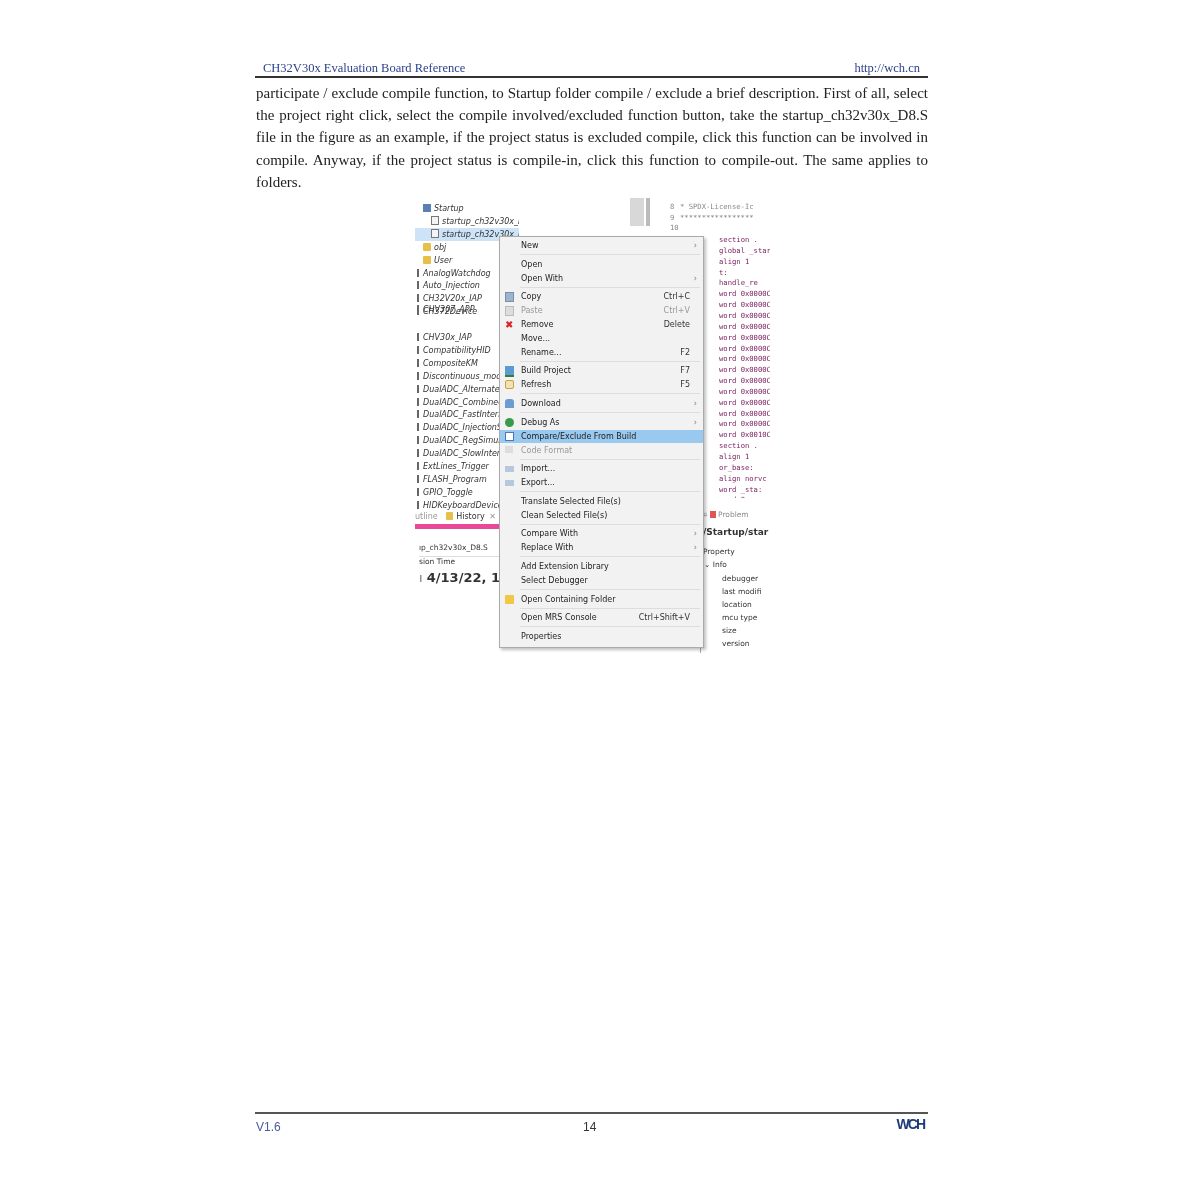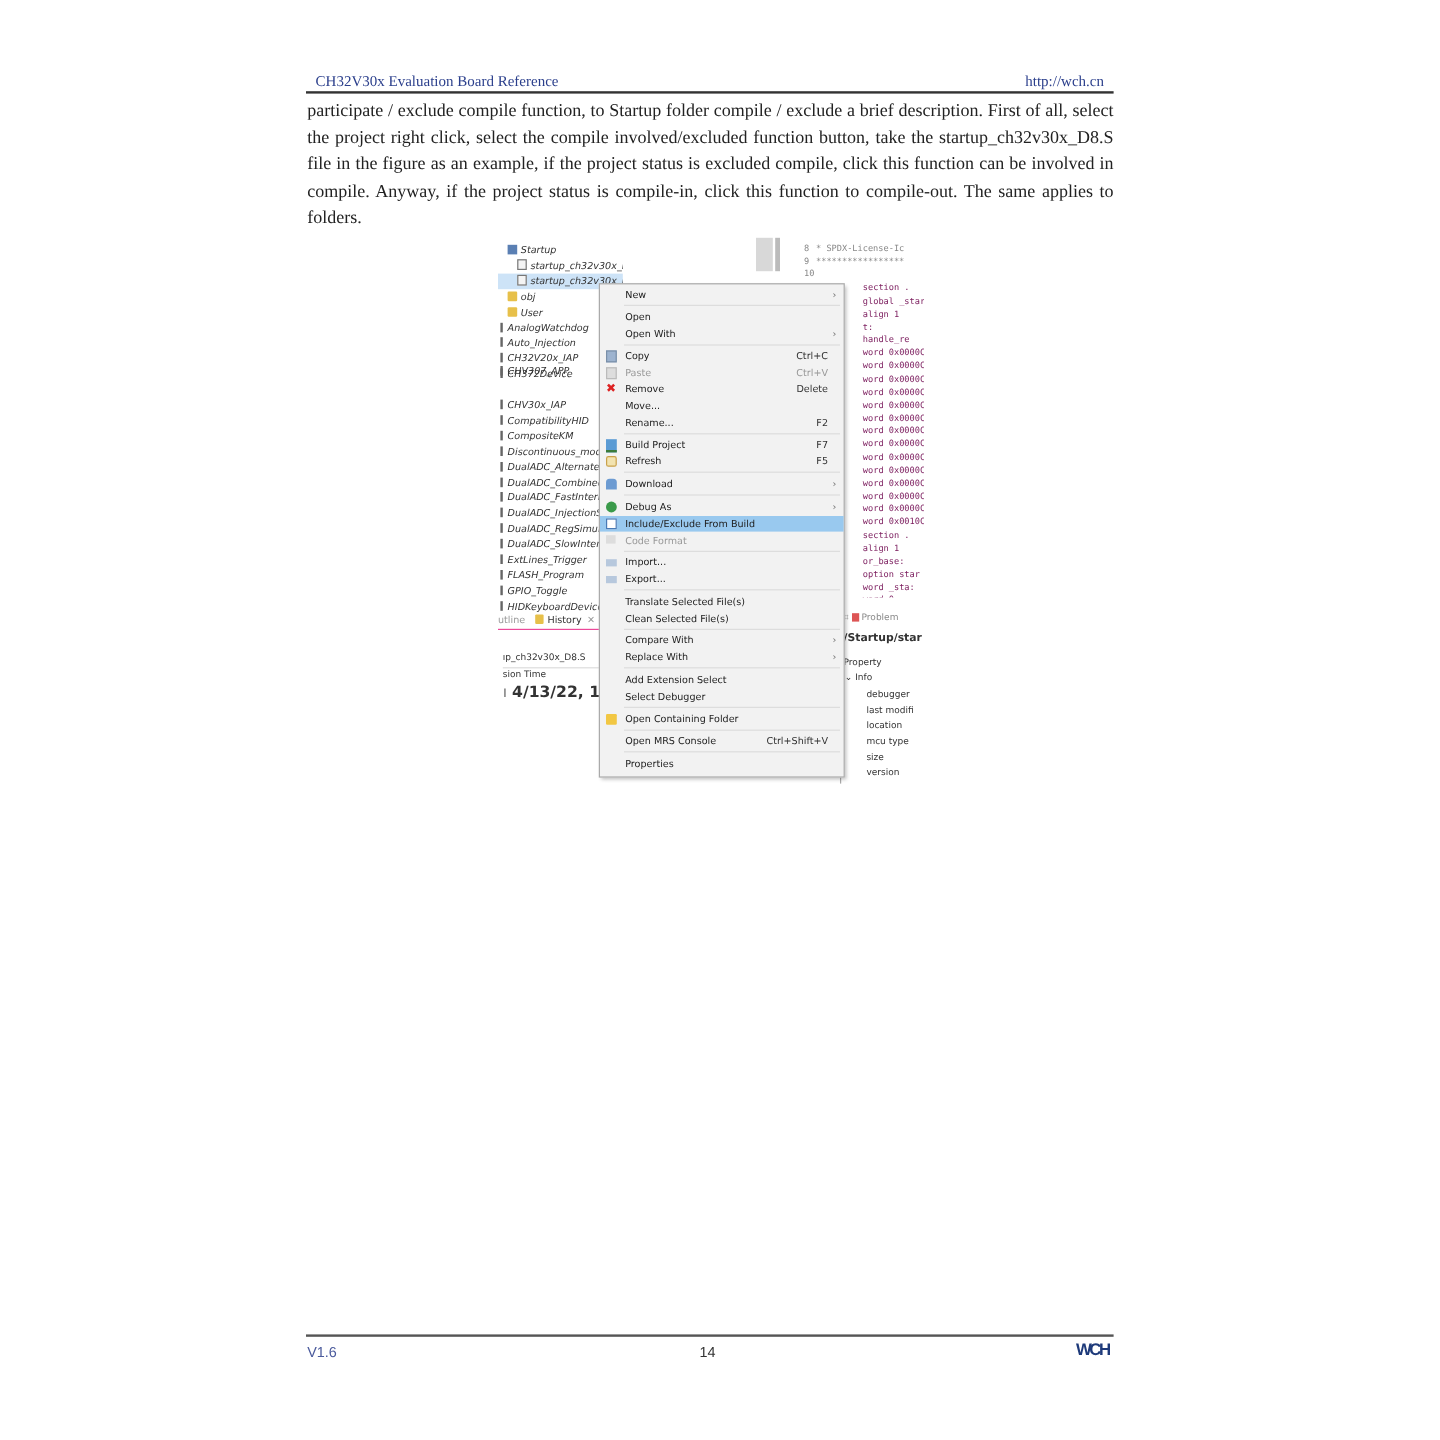--- a/index.html
+++ b/index.html
@@ -10,21 +10,21 @@
   .para { position:absolute; left:256px; top:82px; width:672px; font-size:15px; line-height:22.2px; text-align:justify; color:#222; }
   .fig { position:absolute; left:415px; top:198px; width:355px; height:455px; font-family:"DejaVu Sans", sans-serif; font-size:8px; color:#333; }
   .tree { position:absolute; left:0; top:0; width:90px; }
   .tree .row { position:absolute; left:0; height:13px; line-height:13px; white-space:nowrap; overflow:hidden; width:88px;font-style:italic; }
   .ico { display:inline-block; width:8px; height:8px; vertical-align:-1px; margin-right:3px; }
   .folder { background:#e7c04a; border-radius:1px; }
   .proj { background:#5a7fb3; }
   .file { border:1px solid #777; background:#f4f4f4; width:6px; height:7px; }
   .bar { display:inline-block; width:2px; height:8px; background:#666; margin-right:4px; vertical-align:-1px; }
   .sel { background:#cde3f7; }
-  .hist { position:absolute; left:0; top:312px; width:88px; height:14px; line-height:14px; color:#333; border-bottom:1px solid #ec4899; }
+  .hist { position:absolute; left:0; top:312px; width:88px; height:14px; line-height:14px; color:#333; border-bottom:5px solid #ec4899; }
   .code { position:absolute; left:215px; top:0; width:140px; height:300px; background:#fff; font-family:"DejaVu Sans Mono", monospace; font-size:7.2px; color:#7a1a5c; overflow:hidden; }
   .code .gut { position:absolute; left:0; top:0; width:14px; height:28px; background:#d8d8d8; }
   .code .ln { position:absolute; left:40px; color:#888; }
   .code .line { position:absolute; left:89px; white-space:nowrap; }
   .props { position:absolute; left:285px; top:308px; width:70px; height:147px; font-size:7.5px; color:#333; border-left:1px solid #aaa; }
   .props .row { position:absolute; white-space:nowrap; }
   .menu { position:absolute; left:84px; top:38px; width:203px; height:410px; background:#f2f2f2; border:1px solid #aaa; box-shadow:2px 2px 3px rgba(0,0,0,0.25); }
   .mi { position:absolute; left:0; width:203px; height:13px; line-height:13px; font-size:8px; color:#222; }
   .mi .lab { position:absolute; left:21px; }
   .mi .sc { position:absolute; right:13px; color:#333; }
@@ -110,21 +110,21 @@
       <div class="line" style="top: 167.2px;">word 0x0000C</div>
       <div class="line" style="top: 178.05px;">word 0x0000C</div>
       <div class="line" style="top: 188.9px;">word 0x0000C</div>
       <div class="line" style="top: 199.75px;">word 0x0000C</div>
       <div class="line" style="top: 210.6px;">word 0x0000C</div>
       <div class="line" style="top: 221.45px;">word 0x0000C</div>
       <div class="line" style="top: 232.3px;">word 0x0010C</div>
       <div class="line" style="top: 243.15px;">section   .</div>
       <div class="line" style="top: 254px;">align  1</div>
       <div class="line" style="top: 264.85px;">or_base:</div>
-      <div class="line" style="top: 275.7px;">option star</div>
+      <div class="line" style="top: 275.7px;">align norvc</div>
       <div class="line" style="top: 286.55px;">word   _sta:</div>
       <div class="line" style="top: 297.4px;">word   0</div>
     </div>
 
   <div class="props">
     <div class="row" style="left:2px;top:4px;color:#888">
       <span>⌗ </span><span style="display:inline-block;width:6px;height:7px;background:#d55;vertical-align:-1px"></span> <span>Problem</span>
     </div>
     <div class="row" style="left:2px;top:21px;font-weight:bold;font-size:9px">/Startup/star</div>
     <div class="row" style="left:2px;top:41px">Property</div>
@@ -193,21 +193,21 @@
         <span class="arr">›</span>
       </div>
       <div class="sep" style="top: 175px;"></div>
       <div class="mi" style="top: 179px;">
         <span class="mico" style="background: rgb(58, 154, 74); border-radius: 50%; position: absolute; left: 5px; top: 2px;"></span>
         <span class="lab">Debug As</span>
         <span class="arr">›</span>
       </div>
       <div class="mi hl" style="top: 193px;">
         <span class="mico" style="background: rgb(255, 255, 255); border: 1px solid rgb(74, 122, 181); width: 7px; height: 7px; position: absolute; left: 5px; top: 2px;"></span>
-        <span class="lab">Include/Exclude From Build</span>
+        <span class="lab">Compare/Exclude From Build</span>
       </div>
       <div class="mi dis" style="top: 207px;">
         <span class="mico" style="background: rgb(221, 221, 221); width: 8px; height: 7px; position: absolute; left: 5px; top: 2px;"></span>
         <span class="lab">Code Format</span>
       </div>
       <div class="sep" style="top: 222px;"></div>
       <div class="mi" style="top: 225px;">
         <span class="mico" style="background: rgb(183, 200, 221); height: 6px; top: 4px; position: absolute; left: 5px;"></span>
         <span class="lab">Import...</span>
       </div>
@@ -226,21 +226,21 @@
       <div class="mi" style="top: 290px;">
         <span class="lab">Compare With</span>
         <span class="arr">›</span>
       </div>
       <div class="mi" style="top: 304px;">
         <span class="lab">Replace With</span>
         <span class="arr">›</span>
       </div>
       <div class="sep" style="top: 319px;"></div>
       <div class="mi" style="top: 323px;">
-        <span class="lab">Add Extension Select</span>
+        <span class="lab">Add Extension Library</span>
       </div>
       <div class="mi" style="top: 337px;">
         <span class="lab">Select Debugger</span>
       </div>
       <div class="sep" style="top: 352px;"></div>
       <div class="mi" style="top: 356px;">
         <span class="mico" style="background: rgb(242, 199, 67); border-radius: 1px; position: absolute; left: 5px; top: 2px;"></span>
         <span class="lab">Open Containing Folder</span>
       </div>
       <div class="sep" style="top: 371px;"></div>

